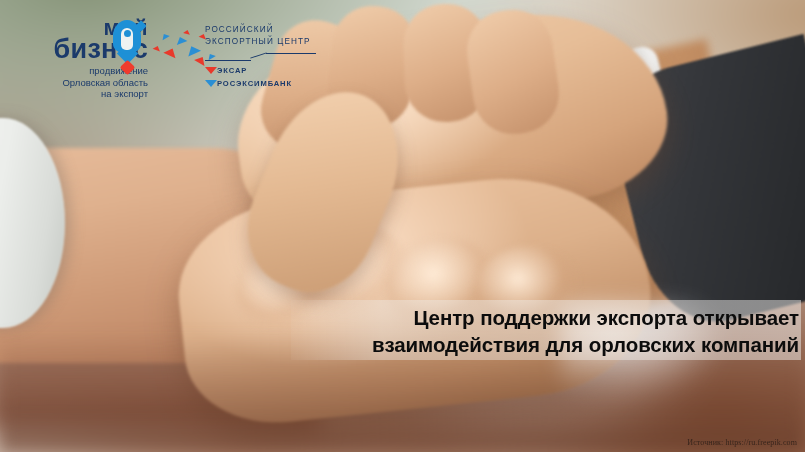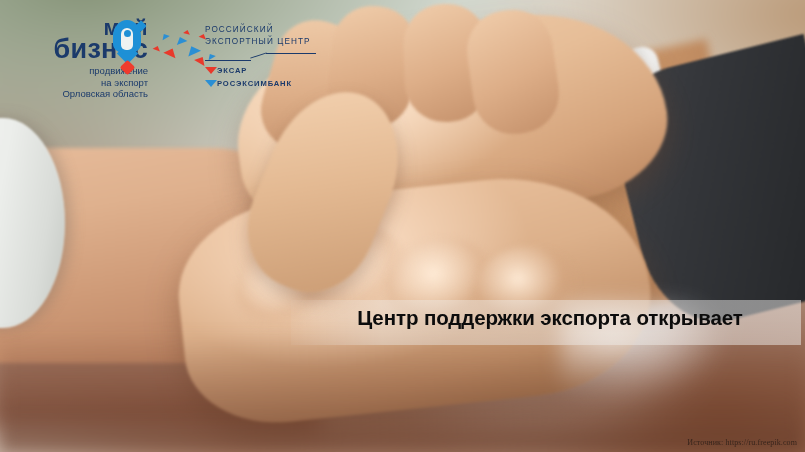--- a/index.html
+++ b/index.html
@@ -266,22 +266,22 @@
   .rec-rule .l-right{position:absolute;left:61px;top:0px;width:50px;height:1.2px;background:#1b3a6b;}
   .rec-row{display:flex;align-items:center;margin-top:4px;}
   .rec-arrow{width:0;height:0;border-left:6px solid transparent;border-right:6px solid transparent;}
   .ar-red{border-top:7px solid #e8392b;}
   .ar-blue{border-top:7px solid #2b8fd4;}
   .rec-label{font-size:7.6px;font-weight:bold;color:#1b3a6b;letter-spacing:.9px;}
 
   
   .caption{
     position:absolute;right:4px;top:300px;width:498px;
-    text-align:center;
-    padding:4px 2px 14px 10px;
+    text-align:right;
+    padding:4px 2px 2px 10px;
     background:linear-gradient(90deg,rgba(236,233,230,.05) 0%,rgba(238,236,233,.42) 18%,rgba(240,238,236,.5) 100%);
   }
   .caption-line{
     font-size:20.5px;font-weight:bold;color:#0c0c0c;line-height:27px;
     letter-spacing:-.1px;white-space:nowrap;
   }
 
   .source{
     position:absolute;right:8px;bottom:5px;
     font-family:"Liberation Serif", serif;
@@ -342,22 +342,22 @@
     <div class="bright-right"></div>
     <div class="desk"></div>
   </div>
 
   <div class="logo-bar">
 
     <div class="mb-logo">
       <div class="mb-word1">мой</div>
       <div class="mb-word2">бизнес</div>
       <div class="mb-sub">продвижение</div>
+      <div class="mb-sub" style="margin-top:0">Орловская область</div>
       <div class="mb-sub" style="margin-top:0">на экспорт</div>
-      <div class="mb-sub" style="margin-top:0">Орловская область</div>
     </div>
 
     <div class="pin">
       <div class="pin-diamond"></div>
       <div class="pin-tail"></div>
       <div class="pin-body"></div>
       <div class="pin-hole"></div>
       <div class="pin-dot"></div>
       <div class="pin-flame"></div>
     </div>
@@ -388,17 +388,18 @@
       </div>
       <div class="rec-row">
         <span class="rec-arrow ar-blue"></span>
         <span class="rec-label">РОСЭКСИМБАНК</span>
       </div>
     </div>
   </div>
 
   <div class="caption">
     <div class="caption-line">Центр поддержки экспорта открывает</div>
+    <div class="caption-line">взаимодействия для орловских компаний</div>
   </div>
 
   <div class="source">Источник: https://ru.freepik.com</div>
 
 </div>
 
 </body></html>

